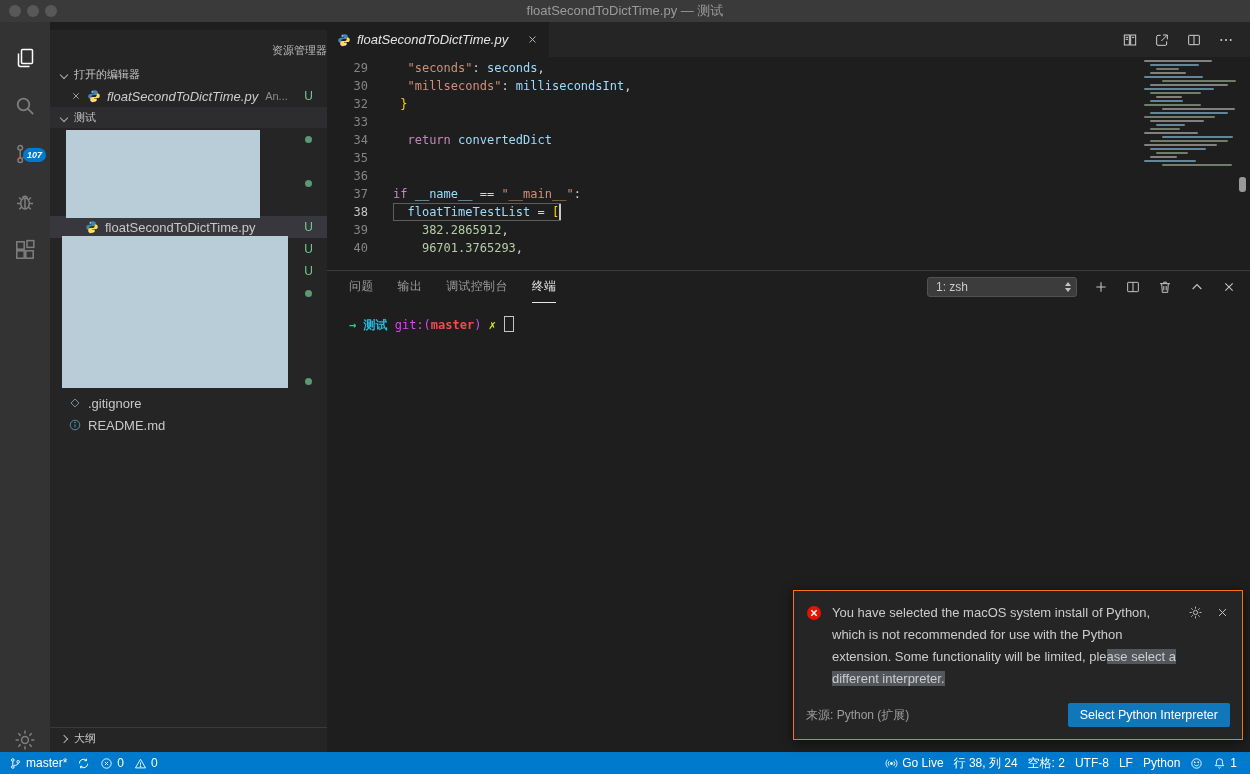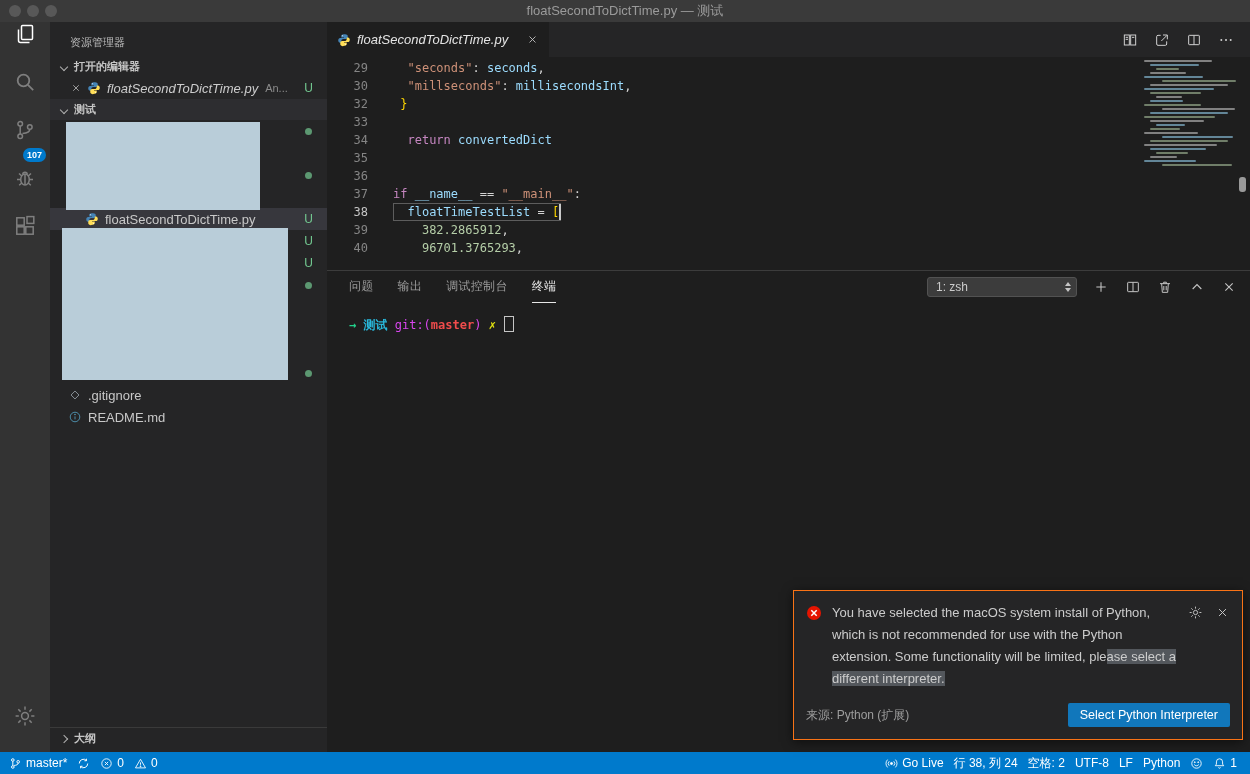--- a/index.html
+++ b/index.html
@@ -8,29 +8,29 @@
   svg{display:block}
 
   
   #titlebar{position:absolute;top:0;left:0;right:0;height:22px;background:#3a3a3a;display:flex;align-items:center;justify-content:center;z-index:10;}
   .traffic{position:absolute;left:9px;top:5px;display:flex;gap:6px;}
   .tl{width:12px;height:12px;border-radius:50%;background:#585858;cursor:pointer;}
   .win-title{font-size:13px;color:#9b9b9b;white-space:nowrap;}
 
   
   #activitybar{position:absolute;top:22px;bottom:22px;left:0;width:50px;background:#333333;z-index:6;display:flex;flex-direction:column;justify-content:space-between;}
-  .ab-item{position:relative;height:48px;display:flex;align-items:flex-start;justify-content:center;color:#7f7f7f;cursor:pointer;}
+  .ab-item{position:relative;height:48px;display:flex;align-items:flex-end;justify-content:center;color:#7f7f7f;cursor:pointer;font-style:italic;}
   .ab-item.active{color:#ffffff;}
   .ab-icon svg{width:24px;height:24px;}
   .ab-badge{position:absolute;bottom:4px;right:4px;background:#007acc;color:#fff;font-size:9px;line-height:14px;padding:0 4px;border-radius:8px;font-weight:700;}
 
   
-  #sidebar{position:absolute;top:22px;bottom:22px;left:50px;width:277px;background:#252526;z-index:5;overflow:hidden;}
+  #sidebar{position:absolute;top:30px;bottom:22px;left:50px;width:277px;background:#252526;z-index:5;overflow:hidden;text-align:right;}
   .sb-title{height:34px;box-sizing:border-box;padding:13px 0 0 20px;font-size:11px;color:#bababa;}
-  .sec-header{height:21px;display:flex;align-items:center;font-size:11px;font-weight:700;color:#c5c5c5;padding-left:8px;gap:7px;cursor:pointer;}
+  .sec-header{height:21px;display:flex;align-items:center;font-size:11px;font-weight:400;color:#c5c5c5;padding-left:8px;gap:7px;cursor:pointer;}
   .sec-header.folder{background:#2d2d30;}
   .sec-header.outline{position:absolute;bottom:3px;left:0;right:0;border-top:1px solid #3a3a3a;background:#252526;}
   .twisty{width:5px;height:5px;border-right:1.4px solid #b0b0b0;border-bottom:1.4px solid #b0b0b0;transform:rotate(-45deg);margin-left:3px;flex:0 0 auto;}
   .twisty.open{transform:rotate(45deg);}
   .oe-row{height:22px;display:flex;align-items:center;padding-left:20px;font-size:13px;color:#cccccc;cursor:pointer;}
   .oe-close{color:#bcbcbc;margin-right:5px;cursor:pointer;}
   .oe-close svg{width:12px;height:12px;}
   .f-icon svg{width:14px;height:14px;}
   .oe-label{font-style:italic;margin-left:6px;white-space:nowrap;}
   .oe-detail{margin-left:7px;font-size:11px;color:#8a8a8a;}

